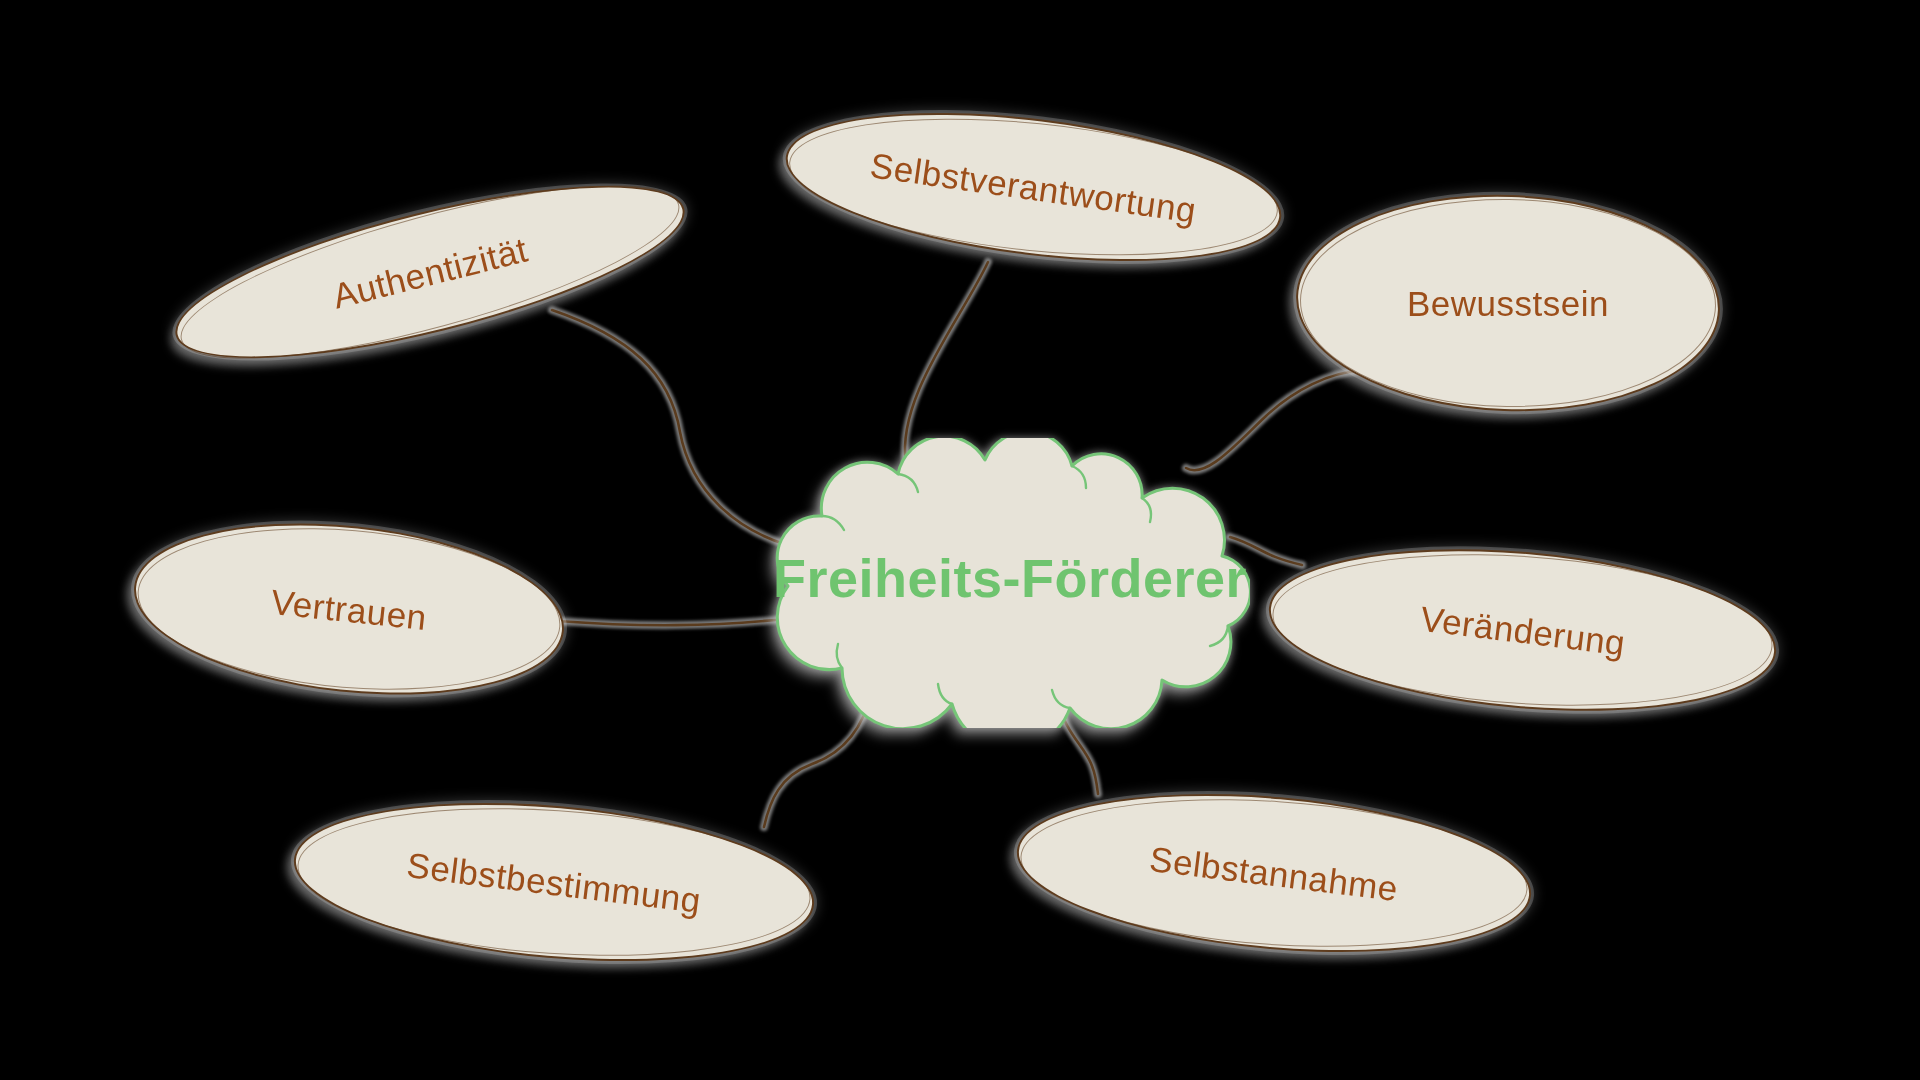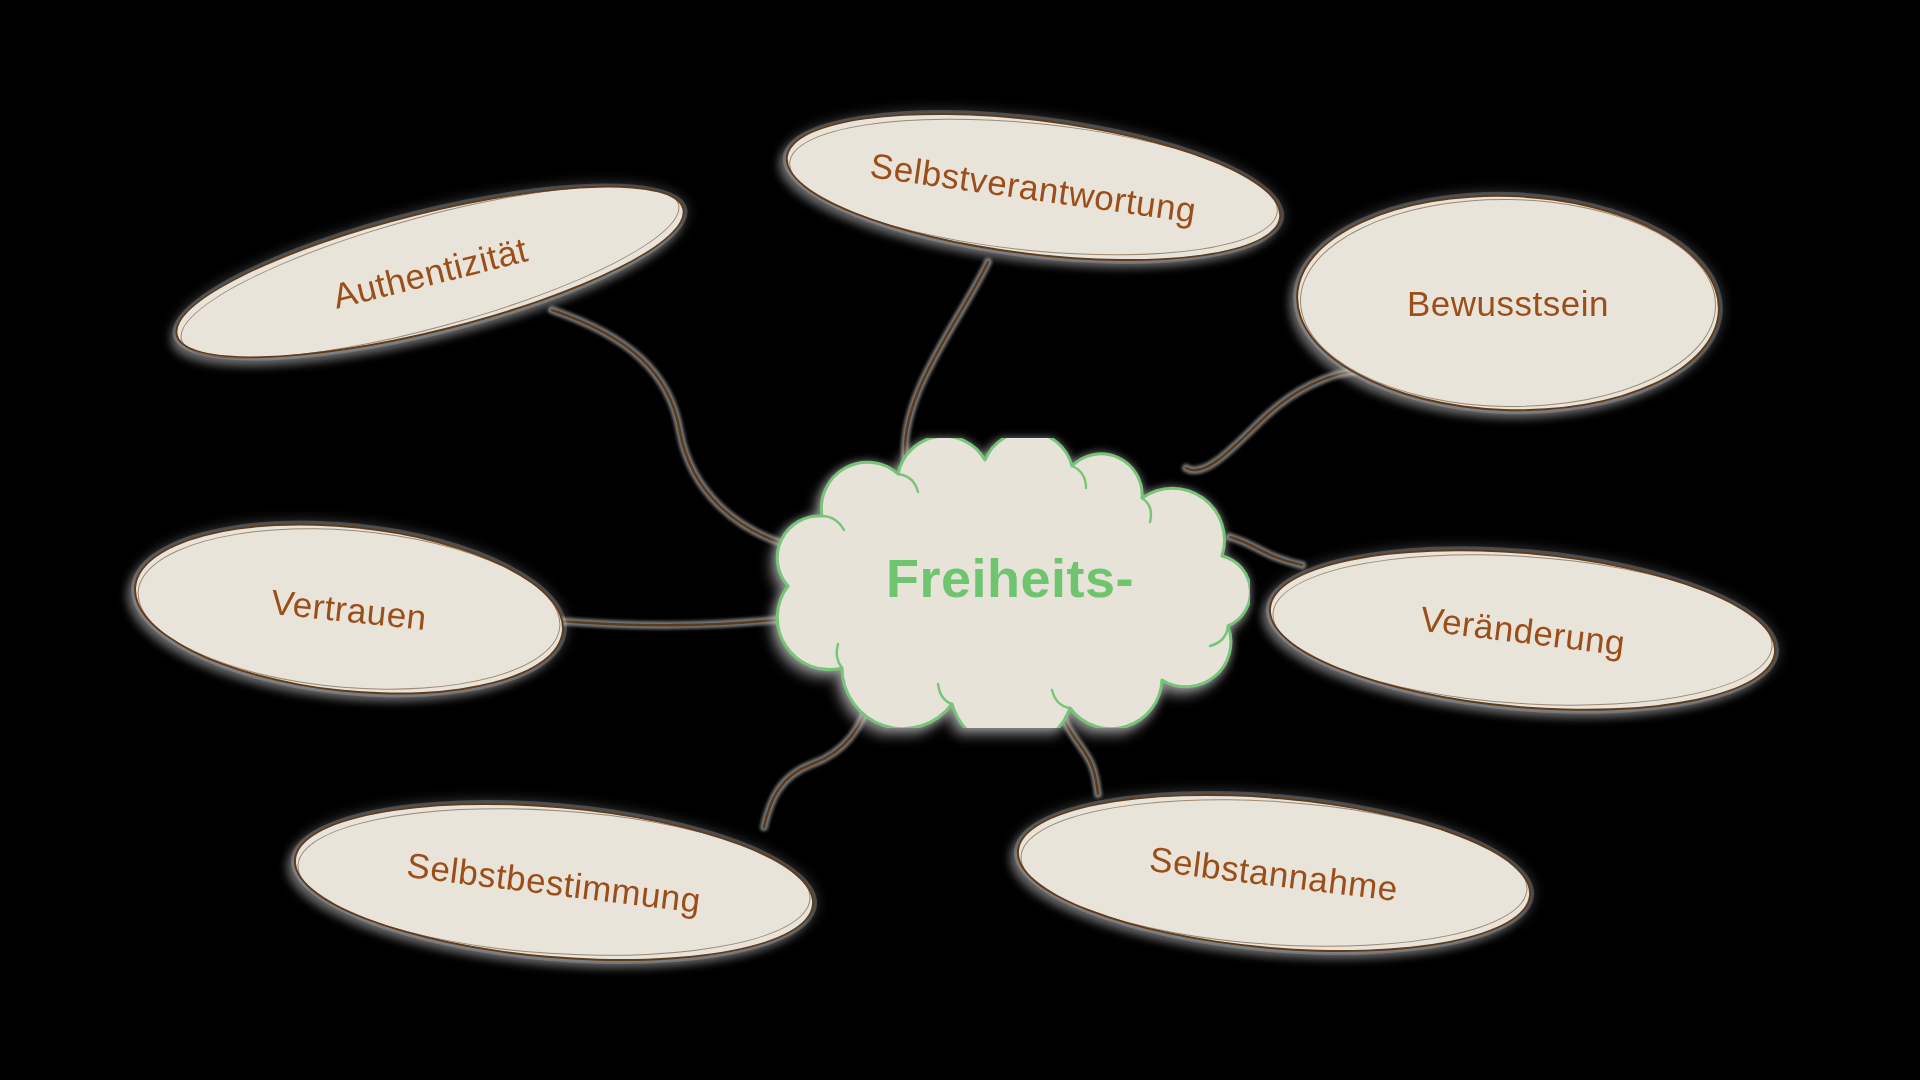--- a/index.html
+++ b/index.html
@@ -119,20 +119,21 @@
       <path class="cloud-curl" d="M128 36 q16 2 20 18"></path>
       <path class="cloud-curl" d="M302 28 q14 6 14 22"></path>
       <path class="cloud-curl" d="M372 60 q12 8 8 24"></path>
       <path class="cloud-curl" d="M458 188 q-2 16 -18 20"></path>
       <path class="cloud-curl" d="M300 270 q-14 -2 -18 -18"></path>
       <path class="cloud-curl" d="M182 266 q-12 -4 -14 -20"></path>
       <path class="cloud-curl" d="M72 230 q-8 -10 -4 -24"></path>
     </svg>
     <div id="cloud-label">
       <span>Freiheits-</span>
+      <span>Förderer</span>
     </div>
   </div>
 
   <div class="node" id="n-authentizitaet">
     <span class="lbl">Authentizität</span>
   </div>
   <div class="node" id="n-selbstverantwortung">
     <span class="lbl">Selbstverantwortung</span>
   </div>
   <div class="node" id="n-bewusstsein">

